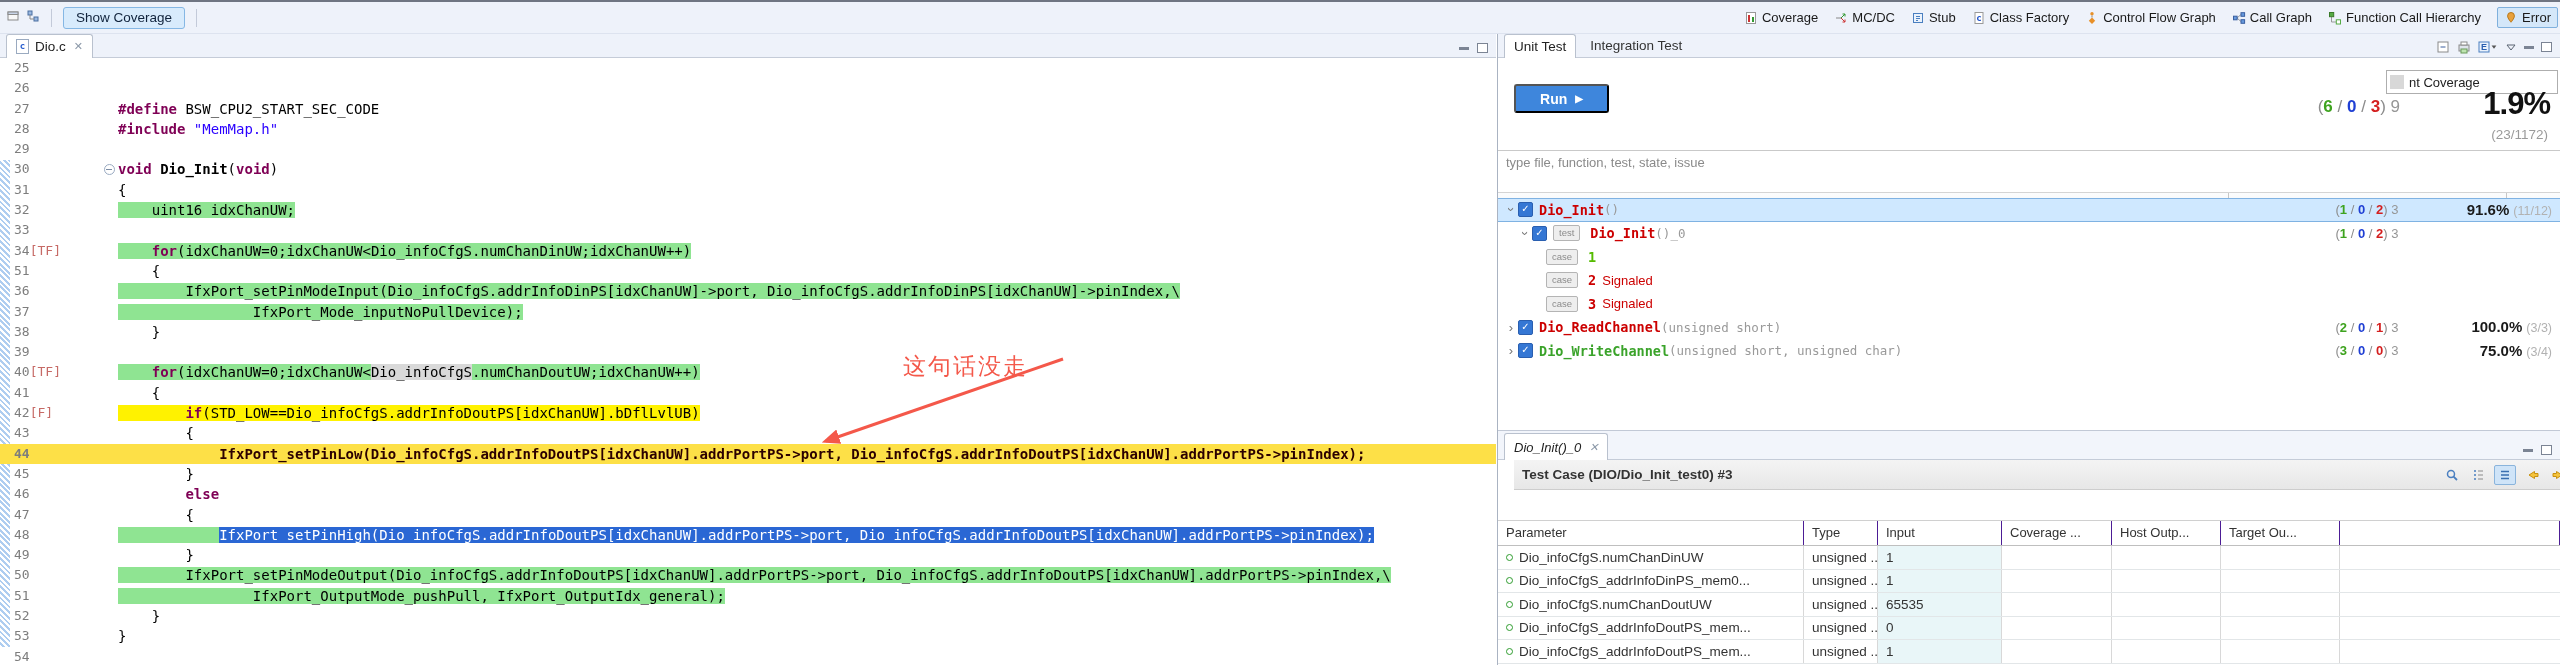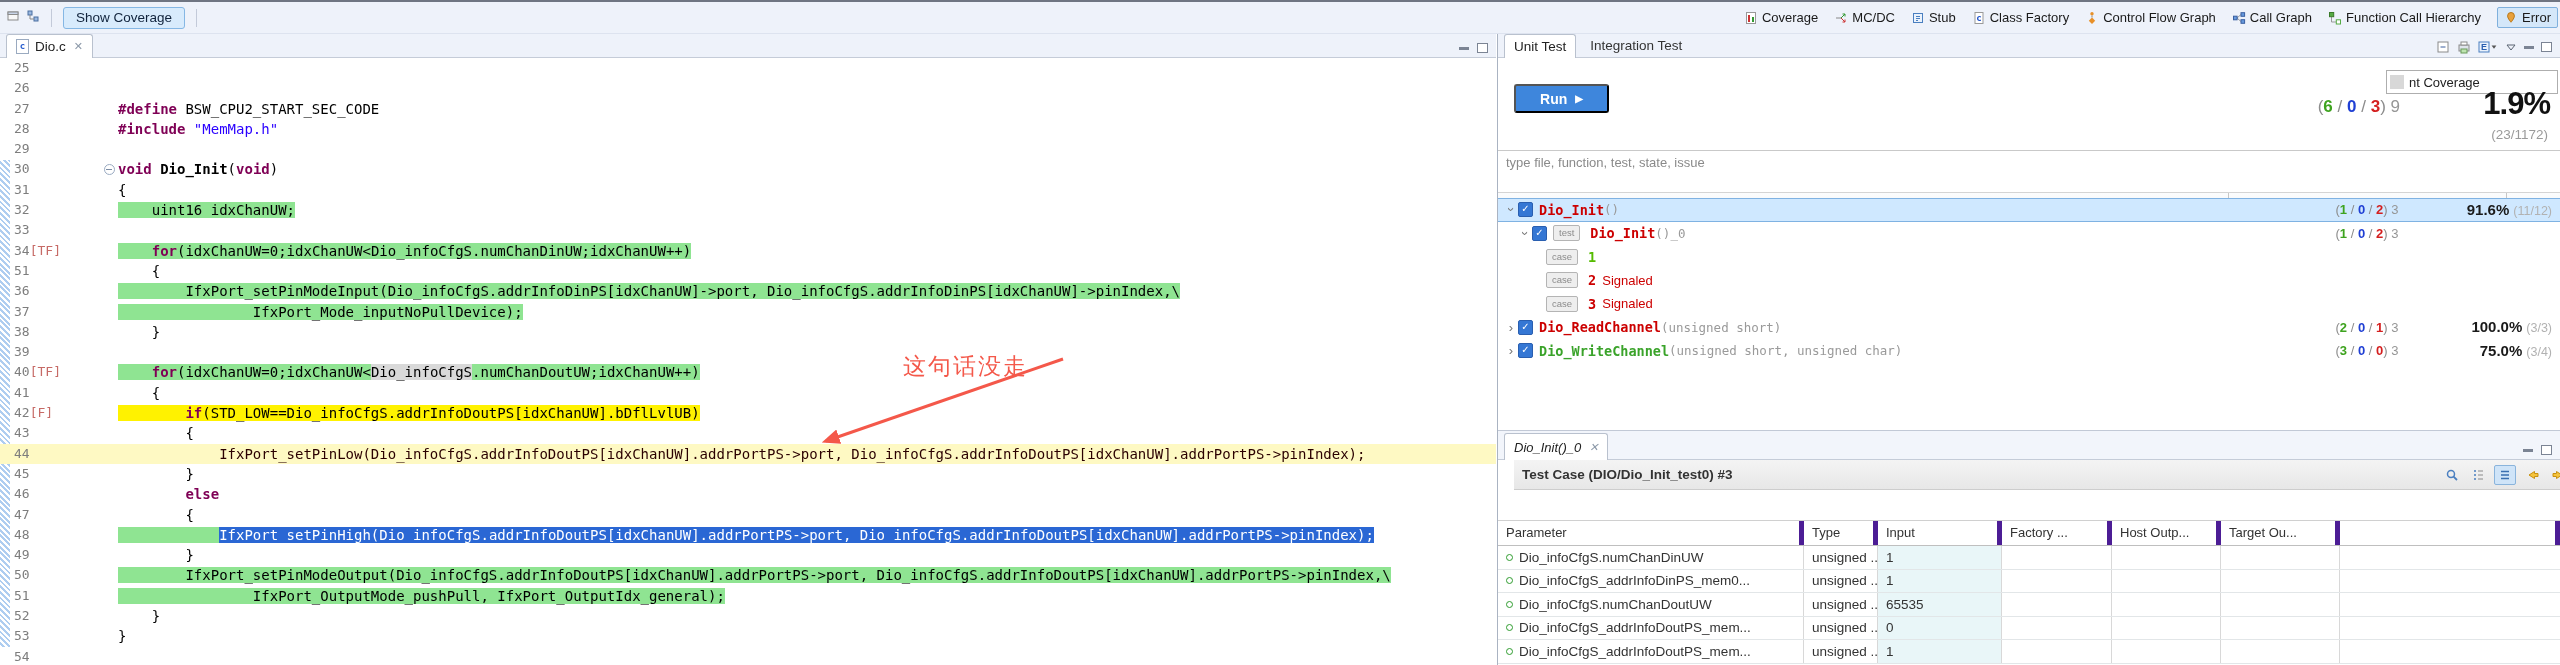--- a/index.html
+++ b/index.html
@@ -31,21 +31,21 @@
   .ed-winbtns{margin-left:auto;display:flex;align-items:center;gap:8px;padding:0 8px 4px 0;}
   .win-min{width:10px;height:3px;background:#7b8494;}
   .win-max{width:9px;height:8px;border:1px solid #7b8494;background:#fff;}
 
   .ed-body{position:absolute;left:0;top:58px;width:1496px;height:607px;background:#fff;overflow:hidden;}
   .hatch{position:absolute;left:0;top:101.5px;width:10px;height:487px;
     background:repeating-linear-gradient(45deg,#ffffff 0 2px,#aecdf0 2px 4px);}
   .code-area{position:absolute;left:0;top:0;width:1496px;}
   .cline{display:flex;height:20.3px;line-height:20.3px;white-space:pre;
     font-family:"DejaVu Sans Mono",monospace;font-size:14px;color:#000;}
-  .cline.red{background:#fef9c3;}
+  .cline.red{background:#fde047;font-weight:bold;}
   .cline.red .ctext{color:#2b0000;}
   .gut{flex:none;width:86px;padding-left:14px;color:#7d7d7d;font-size:13px;}
   .gut .mk{color:#c66a66;}
   .fold{flex:none;width:18px;text-align:center;}
   .foldc{display:inline-block;width:9px;height:9px;border:1px solid #9aabc2;border-radius:50%;
     position:relative;top:1px;}
   .foldc::after{content:"";position:absolute;left:1.5px;top:3.5px;width:6px;height:1px;background:#7b8ca4;}
   .ctext{flex:1;}
   .kw{color:#7f0055;font-weight:bold;}
   .str{color:#2a00ff;}
@@ -125,21 +125,21 @@
   .bt-icons{margin-left:auto;display:flex;align-items:center;gap:6px;padding-right:8px;}
   .bt-icons .iconbox{display:flex;align-items:center;justify-content:center;width:20px;height:18px;border-radius:2px;}
   .iconbox.on{background:#cfe4f8;border:1px solid #8ab4dc;}
 
   .ptable{position:absolute;left:0;top:486px;width:100%;font-size:13.5px;color:#333;}
   .prow{display:flex;height:23.5px;line-height:23.5px;box-sizing:border-box;border-bottom:1px solid #e2e6e8;}
   .prow.head{height:26px;line-height:26px;border-top:1px solid #d0d0d0;border-bottom:1px solid #bfbfbf;
     font-size:13px;color:#333;}
   .pc{box-sizing:border-box;border-right:1px solid #d8d8d8;padding-left:8px;overflow:hidden;white-space:nowrap;
     display:flex;align-items:center;gap:6px;}
-  .prow.head .pc{border-right:5px solid #4c1d95;}
+  .prow.head .pc{border-right:1px solid #4c1d95;}
   .pc.c0{width:306px;}.pc.c1{width:74px;}.pc.c2{width:124px;}.pc.c3{width:110px;}.pc.c4{width:109px;}.pc.c5{width:119px;}
   .pc.cf{flex:1;border-right:none;}
   .prow:not(.head) .pc.c2{background:#e9f6f8;}
   .dot{width:7px;height:7px;border:1.5px solid #2f9d2f;border-radius:50%;flex:none;box-sizing:border-box;}
 </style>
 </head>
 <body>
 
 <div id="app">
 
@@ -452,21 +452,21 @@
             </svg>
         </span>
       </div>
     </div>
 
     <div class="ptable">
       <div class="prow head">
         <div class="pc c0">Parameter</div>
         <div class="pc c1">Type</div>
         <div class="pc c2">Input</div>
-        <div class="pc c3">Factory ...</div>
+        <div class="pc c3">Coverage ...</div>
         <div class="pc c4">Host Outp...</div>
         <div class="pc c5">Target Ou...</div>
         <div class="pc cf"></div>
       </div>
       <div>
           <div class="prow">
             <div class="pc c0">
               <span class="dot"></span>
               <span>Dio_infoCfgS.numChanDinUW</span>
             </div>

